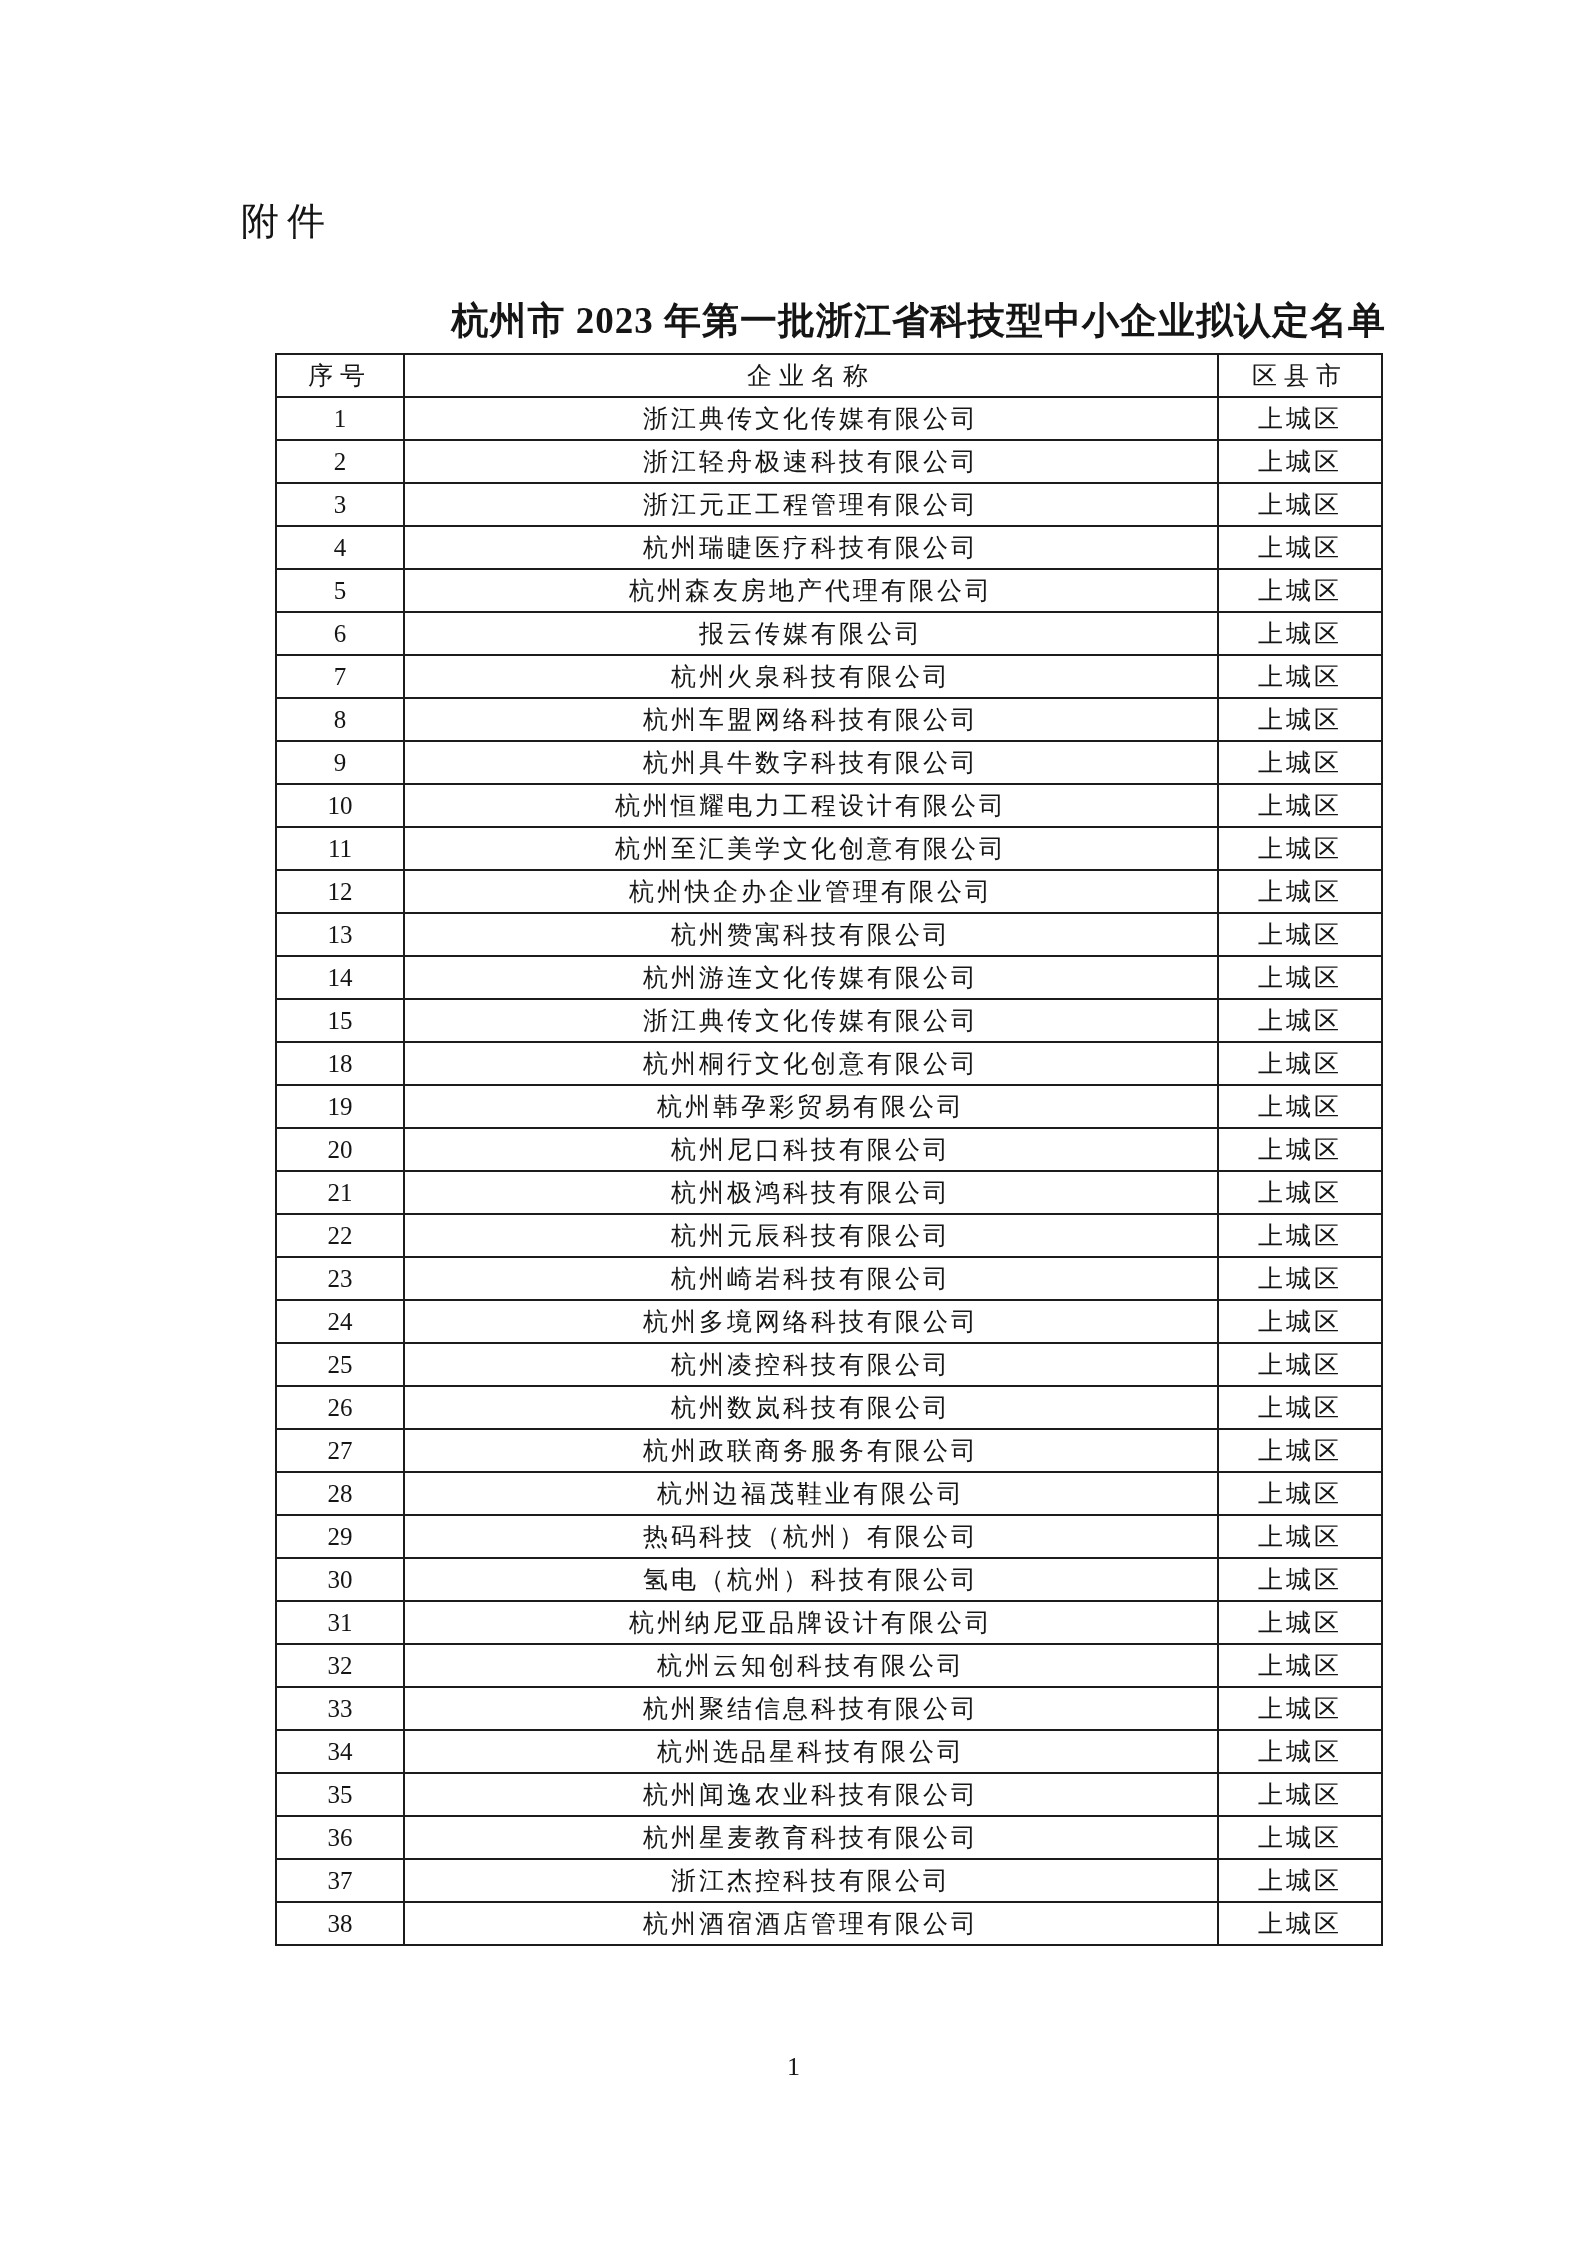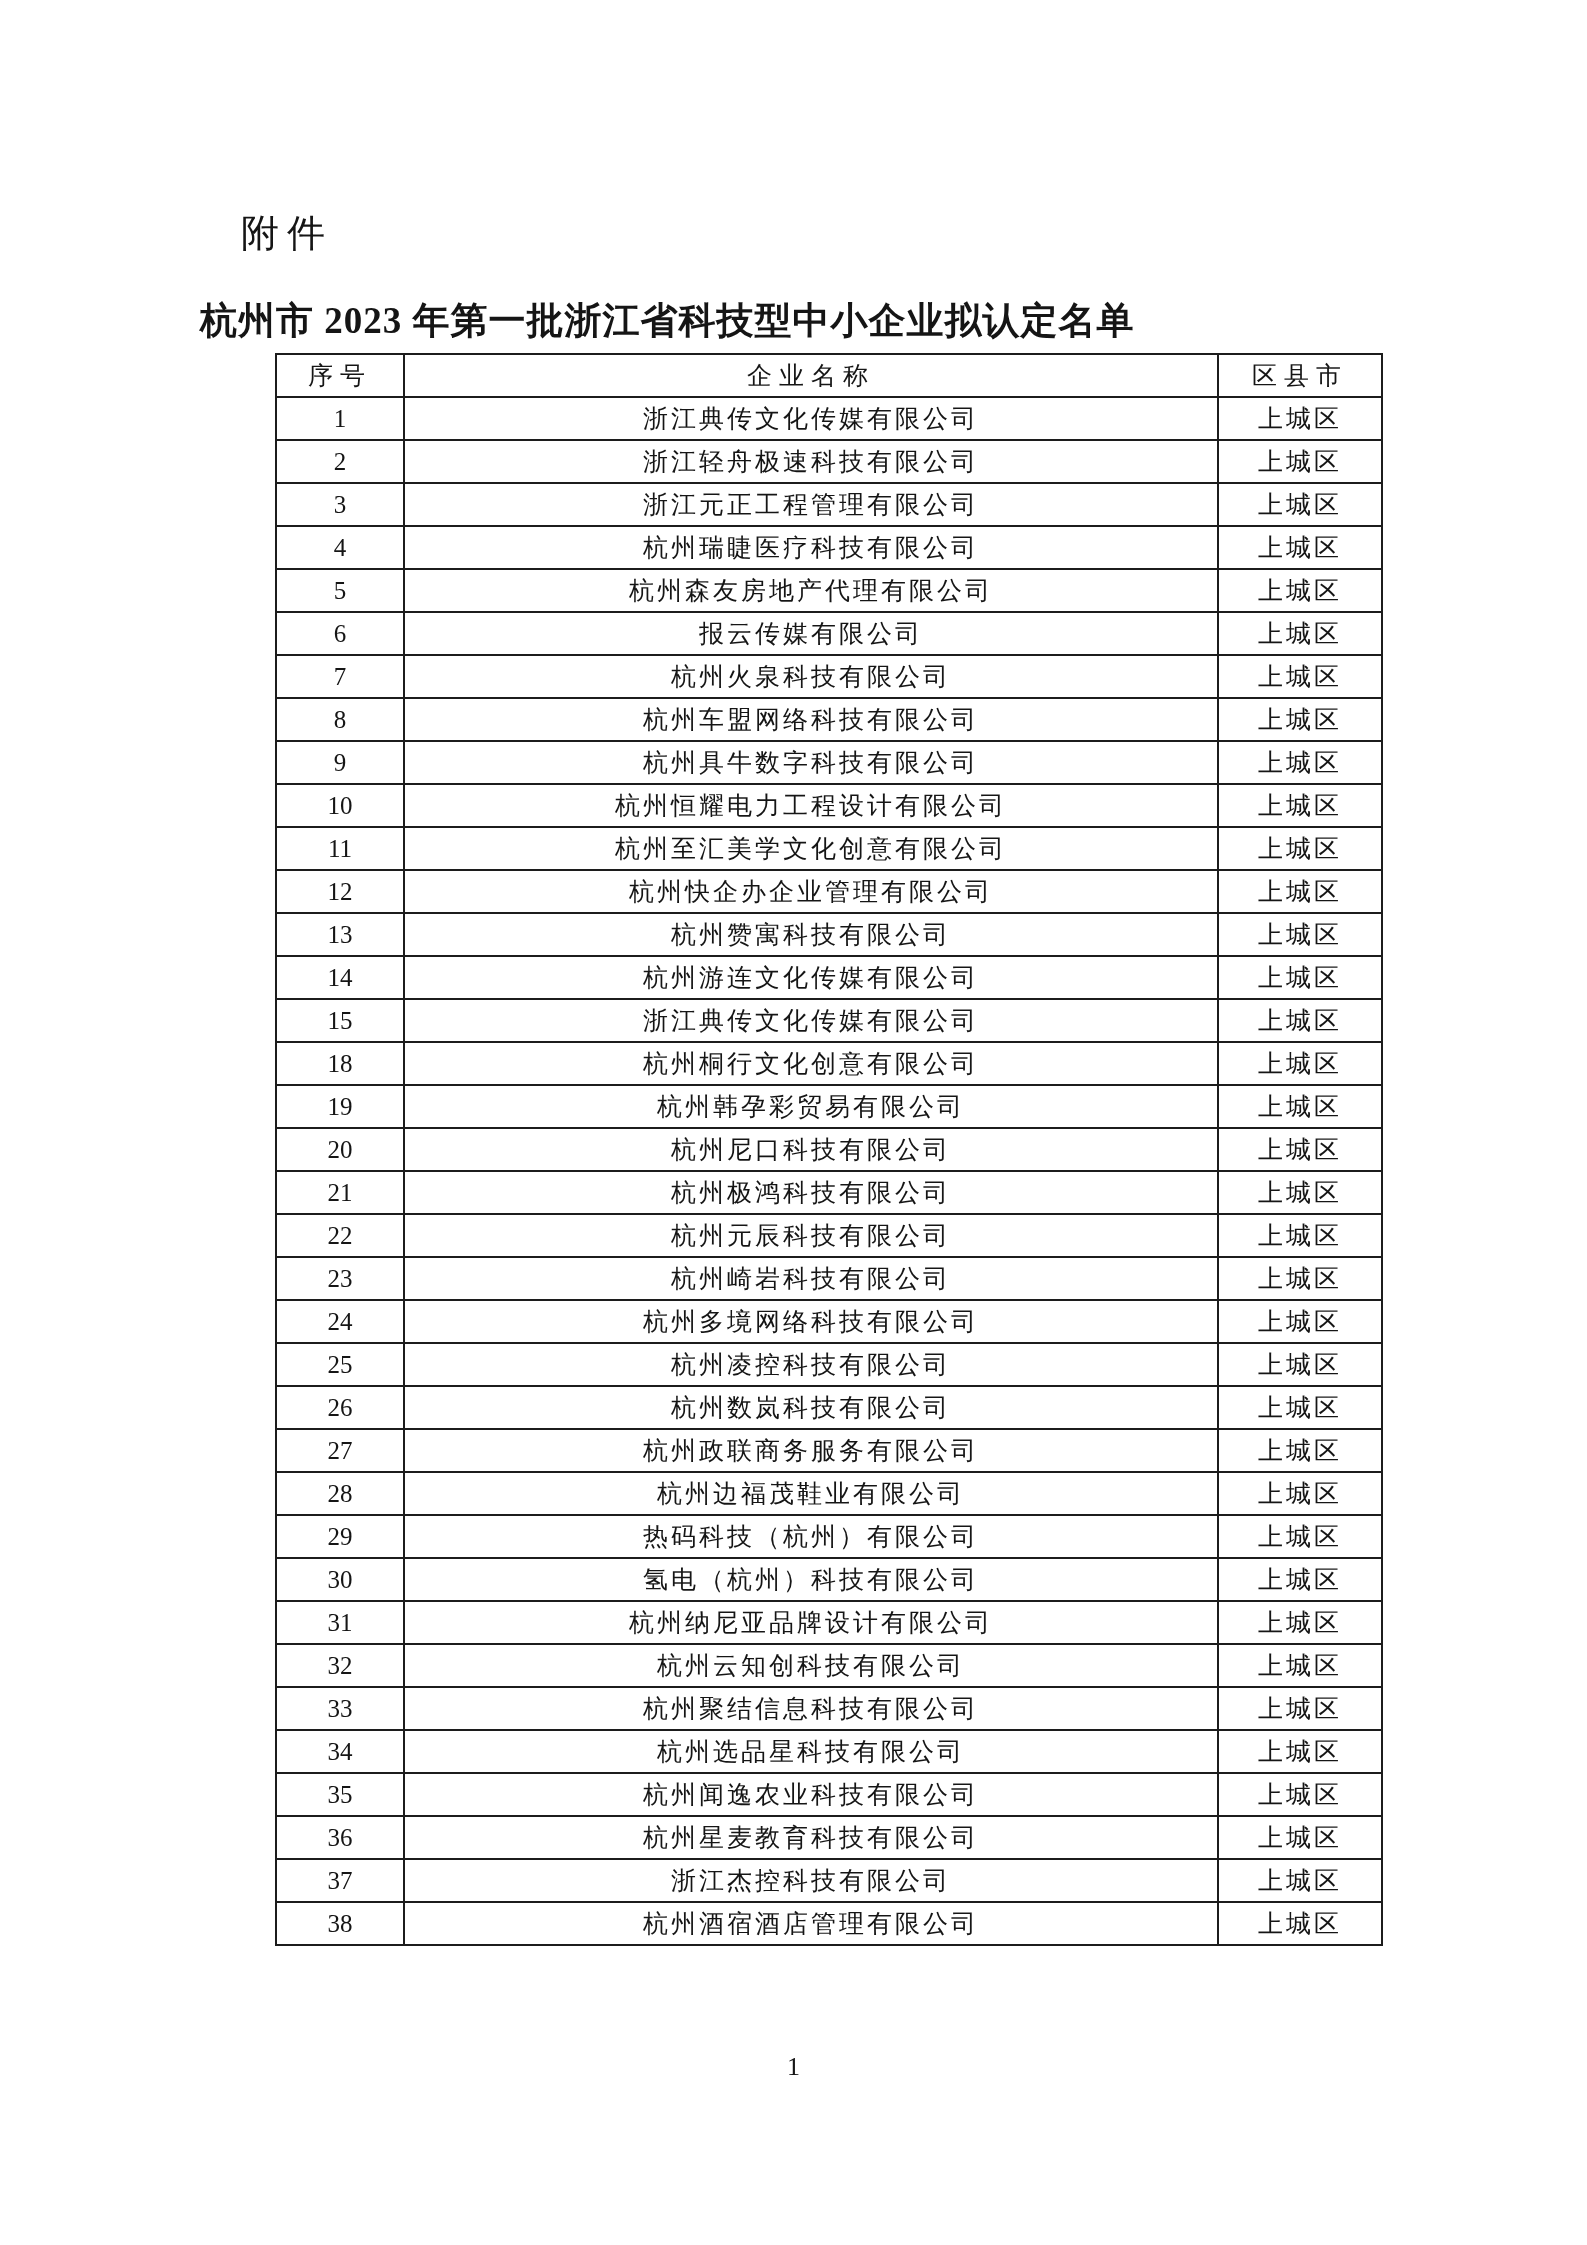--- a/index.html
+++ b/index.html
@@ -10,31 +10,31 @@
     position: relative;
     width: 1587px;
     height: 2245px;
     background: #ffffff;
     color: #151515;
     font-family: "Liberation Serif", "DejaVu Serif", serif;
   }
   .attachment-label {
     position: absolute;
     left: 241px;
-    top: 208px;
+    top: 196px;
     font-size: 38px;
     letter-spacing: 8px;
     white-space: nowrap;
   }
   .doc-title {
     position: absolute;
     left: 200px;
     top: 296px;
     width: 1186px;
-    text-align: left;
+    text-align: right;
     font-size: 37px;
     font-weight: bold;
     letter-spacing: 1px;
     white-space: nowrap;
   }
   table.companies {
     position: absolute;
     left: 238px;
     top: 353px;
     width: 1106px;

